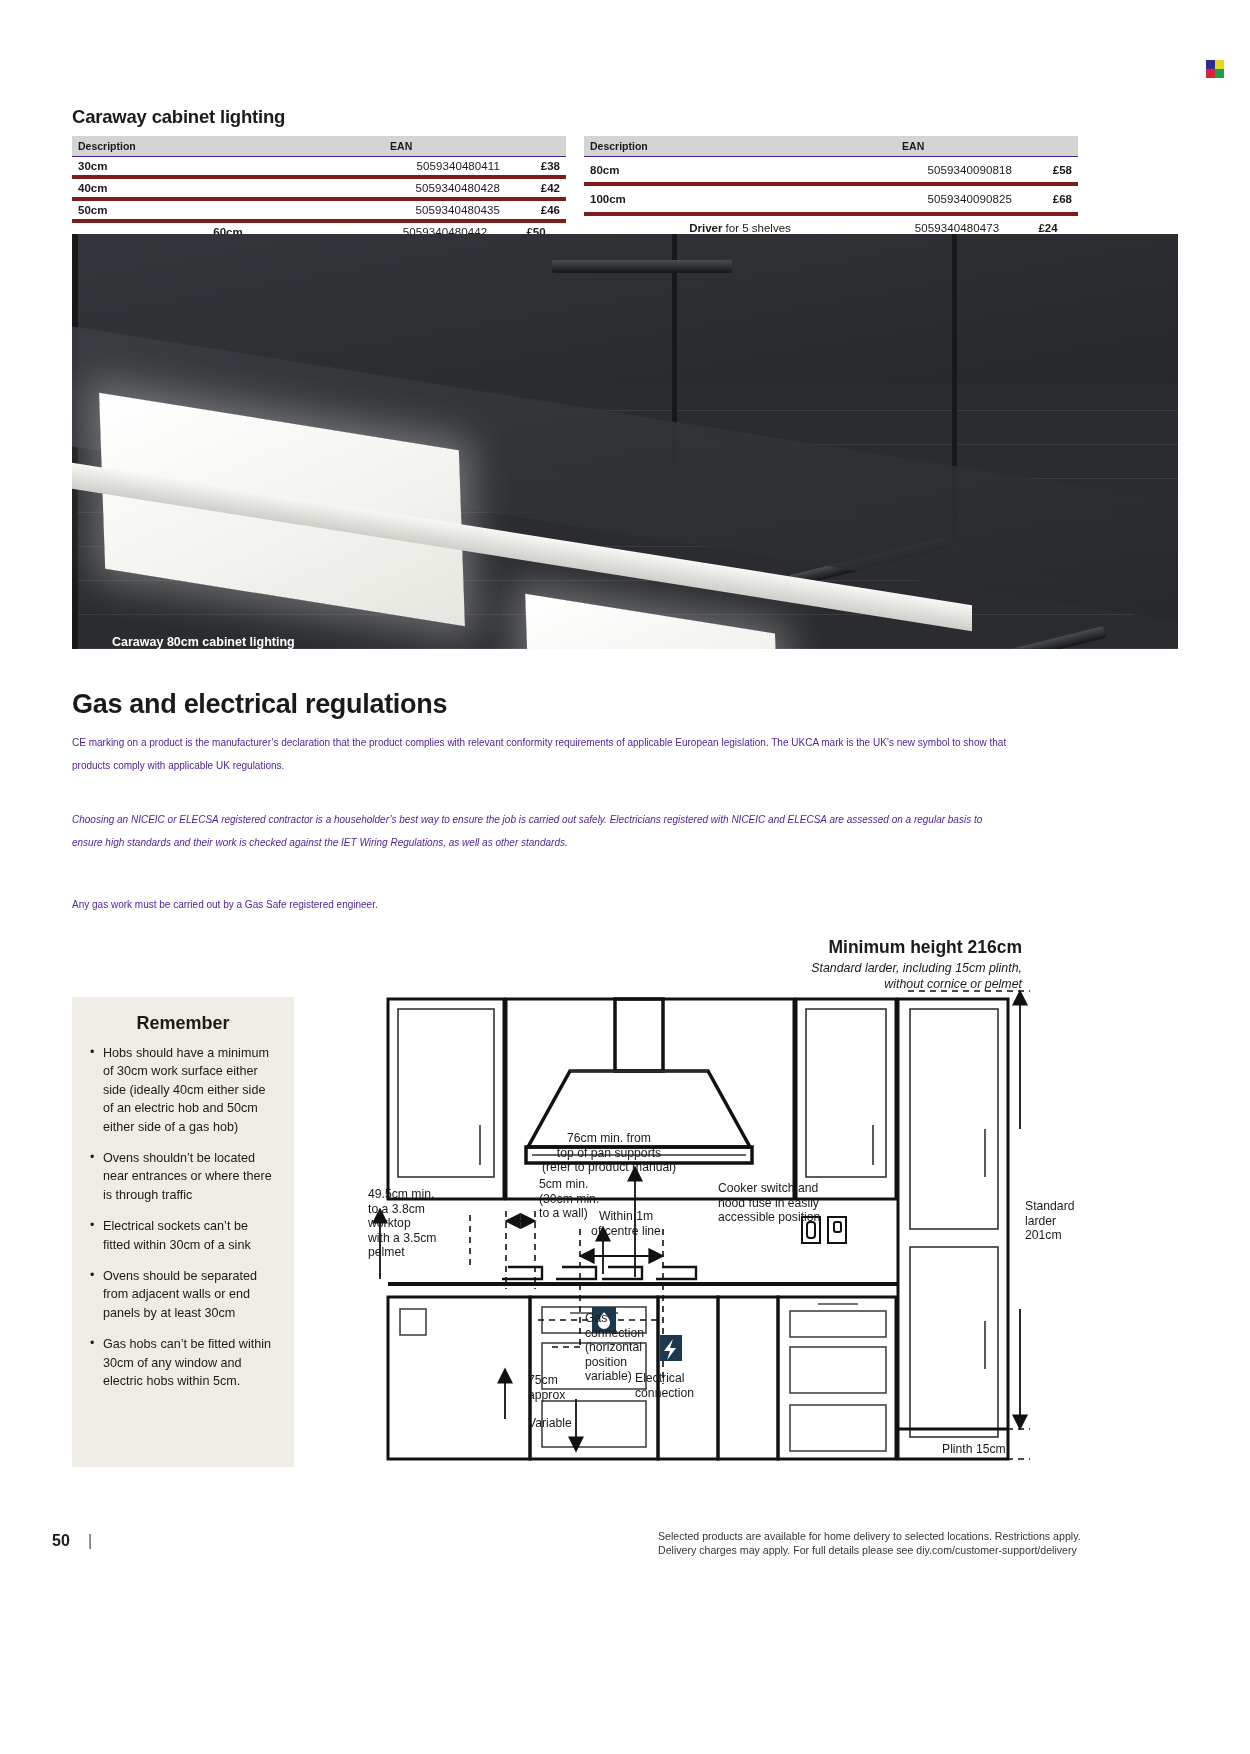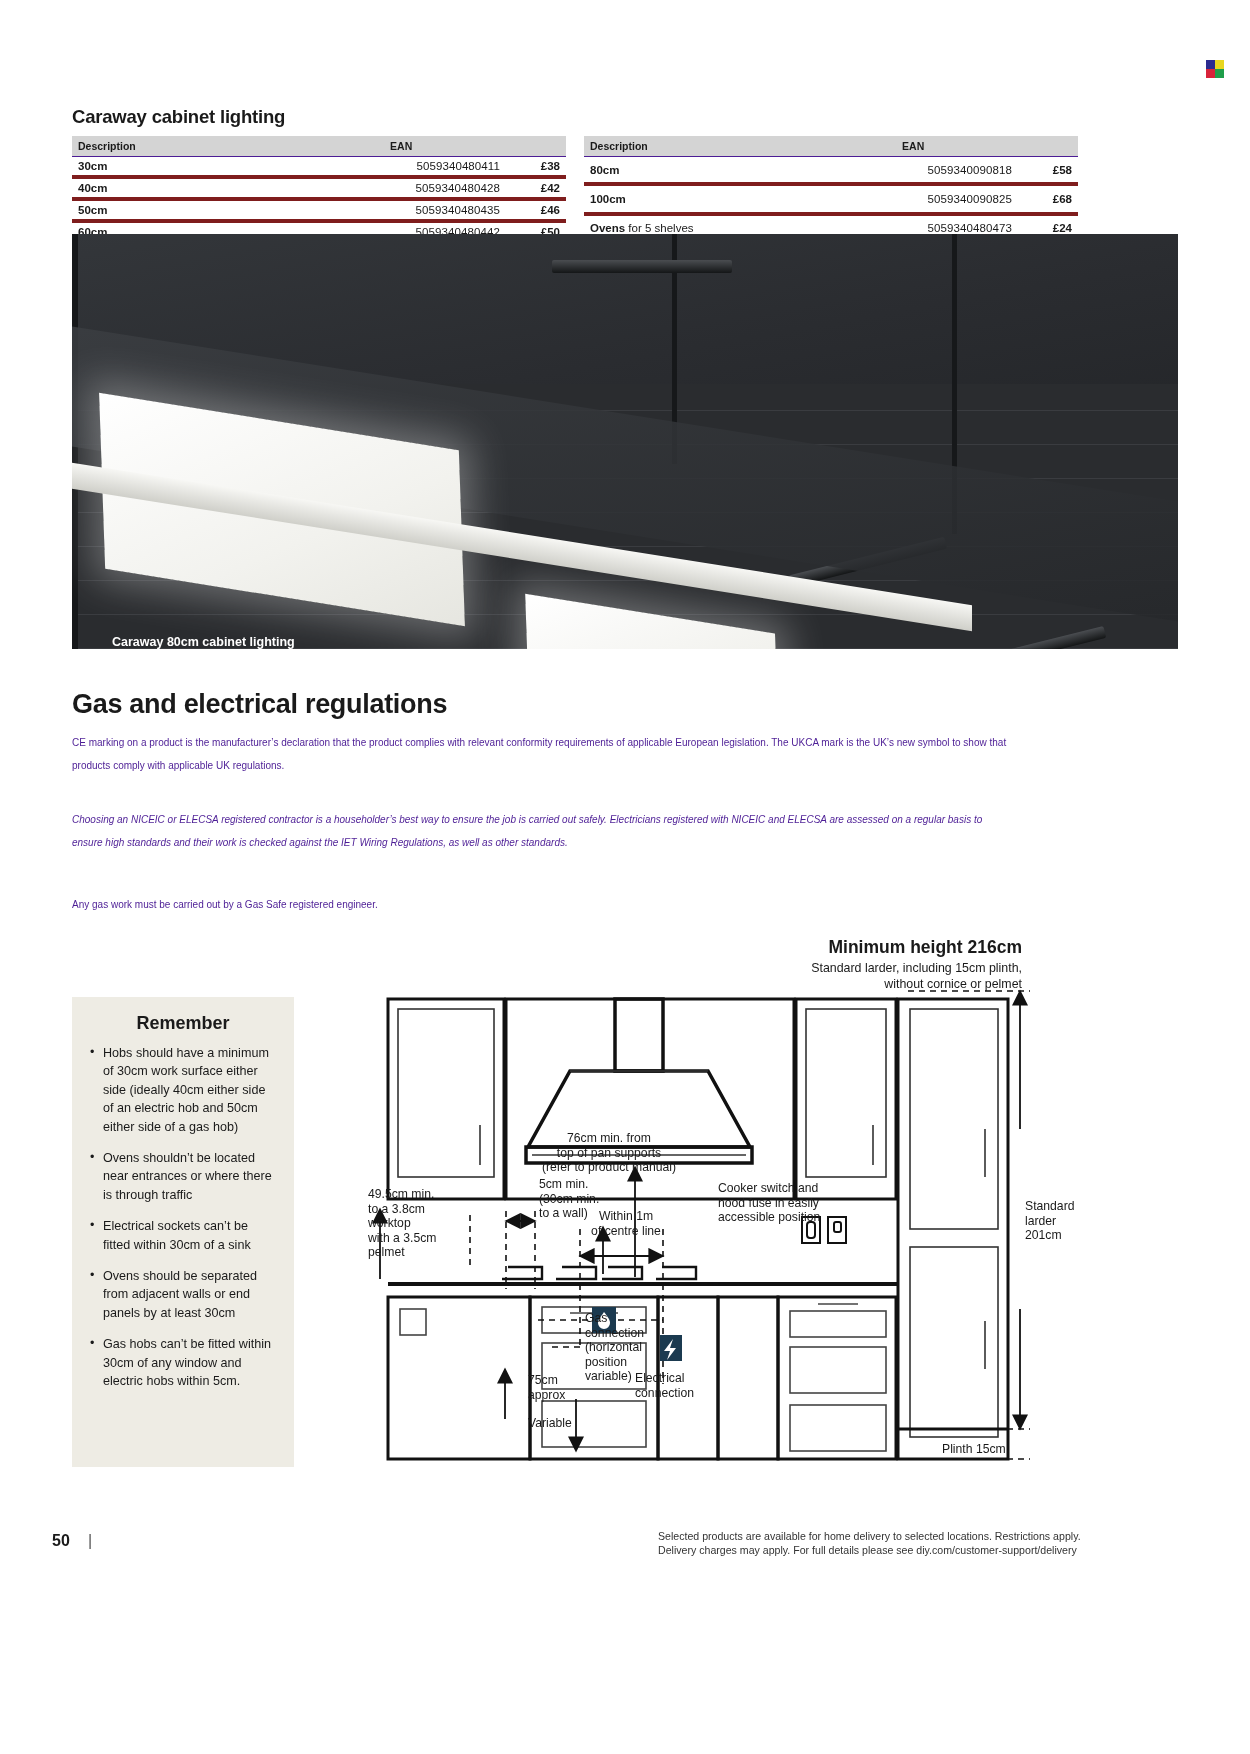--- a/index.html
+++ b/index.html
@@ -18,21 +18,21 @@
   .cm3{background:#d8233a;} .cm4{background:#1f9e4a;}
 
   
   .tables{position:absolute;left:72px;top:72px;width:1106px;}
   .tbl-title{font-size:18.5px;font-weight:bold;letter-spacing:-0.2px;margin:0 0 8px 0;}
   .tbl-wrap{display:flex;gap:18px;}
   table.price{border-collapse:collapse;width:478px;table-layout:fixed;font-size:11.5px;}
   table.price th{background:#d4d4d4;text-align:left;font-size:10.5px;font-weight:bold;
     padding:4px 6px;border-bottom:1px solid #4c1d95;}
   table.price td{padding:3px 6px;border-bottom:4px solid #7f1d1d;vertical-align:middle;}
-  table.price tr:last-child td{border-bottom:2px solid #6e6e6e;}
+  table.price tr:last-child td{border-bottom:2px solid #6e6e6e;text-align:center;}
   .c-desc{width:300px;font-weight:bold;}
   .c-ean{width:110px;text-align:right;font-weight:normal;letter-spacing:0.1px;}
   .c-price{width:48px;text-align:right;font-weight:bold;}
   th.c-ean{text-align:left;}
   th.c-price{text-align:right;}
   .sub{font-weight:normal;}
 
   
   .hero{position:absolute;left:72px;top:200px;width:1106px;height:415px;overflow:hidden;
     background:#2e3034;}
@@ -64,21 +64,21 @@
   .remember{position:absolute;left:72px;top:963px;width:222px;height:470px;
     background:#eeece4;padding:14px 18px 14px 18px;box-sizing:border-box;}
   .remember h3{margin:2px 0 10px 0;font-size:18px;font-weight:bold;text-align:center;}
   .remember ul{margin:0;padding:0;list-style:none;font-size:12.6px;line-height:18.4px;}
   .remember li{position:relative;padding-left:13px;margin-bottom:13px;}
   .remember li:before{content:"•";position:absolute;left:0;top:-1px;}
 
   
   .diagram{position:absolute;left:330px;top:895px;width:720px;height:560px;}
   .dg-title{position:absolute;right:28px;top:8px;text-align:center;font-size:17.5px;font-weight:bold;}
-  .dg-sub{position:absolute;right:28px;top:32px;text-align:right;font-size:12.4px;line-height:15.5px;}
+  .dg-sub{position:absolute;right:28px;top:32px;text-align:right;font-size:12.4px;line-height:15.5px;font-style:italic;}
   .dlabel{position:absolute;font-size:12.2px;line-height:14.6px;}
   svg.dg{position:absolute;left:0;top:0;}
 
   
   .pagenum{position:absolute;left:52px;top:1498px;font-size:16px;font-weight:bold;}
   .pagebar{position:absolute;left:88px;top:1498px;font-size:16px;color:#555;}
   .footnote{position:absolute;right:72px;top:1495px;width:520px;text-align:left;
     font-size:10.6px;line-height:14px;color:#333;}
 </style>
 </head>
@@ -142,21 +142,21 @@
             <td class="c-desc"><span>80cm</span><span class="sub"></span></td>
             <td class="c-ean">5059340090818</td>
             <td class="c-price">£58</td>
           </tr>
           <tr>
             <td class="c-desc"><span>100cm</span><span class="sub"></span></td>
             <td class="c-ean">5059340090825</td>
             <td class="c-price">£68</td>
           </tr>
           <tr>
-            <td class="c-desc"><span>Ovens</span><span class="sub"> for 5 shelves</span></td>
+            <td class="c-desc"><span>Driver</span><span class="sub"> for 5 shelves</span></td>
             <td class="c-ean">5059340480473</td>
             <td class="c-price">£24</td>
           </tr>
         </tbody>
       </table>
 
     </div>
   </div>
 
   <div class="hero">

